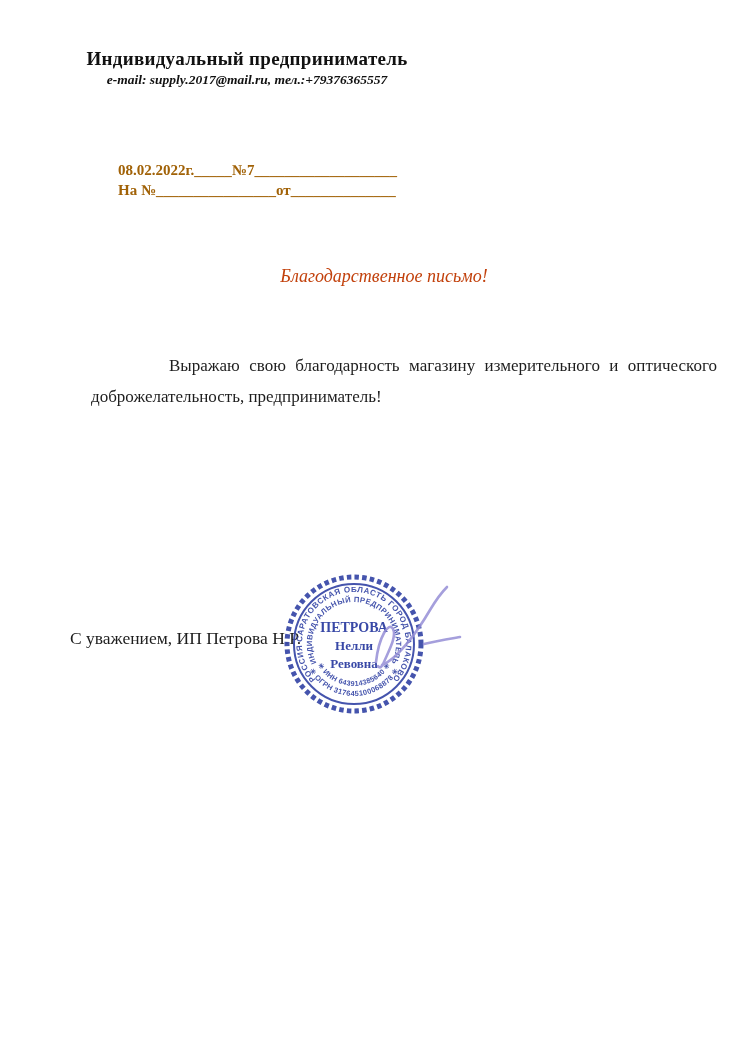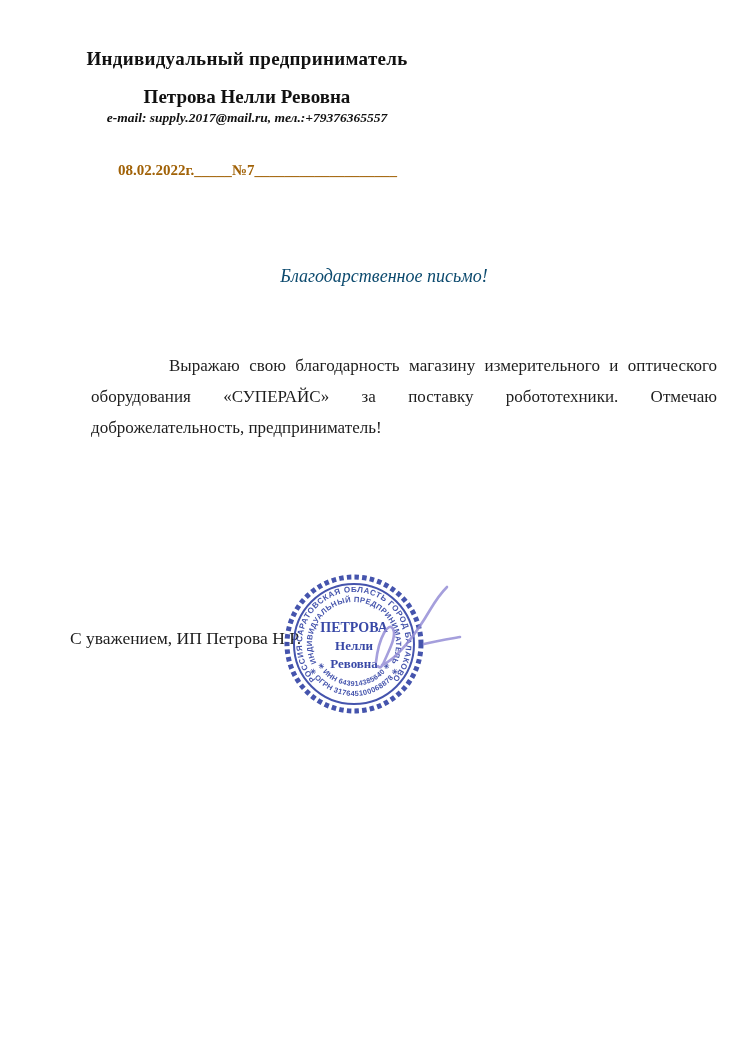--- a/index.html
+++ b/index.html
@@ -39,21 +39,21 @@
   }
   
   .letter-title {
     position: absolute;
     left: 70px;
     top: 266px;
     width: 628px;
     text-align: center;
     font-style: italic;
     font-size: 18px;
-    color: #0c4a6e;
+    color: #c2410c;
   }
   
   .letter-body {
     position: absolute;
     left: 70px;
     top: 350px;
     width: 626px;
     font-size: 17px;
     line-height: 31px;
     color: #1d1d1d;
@@ -94,33 +94,32 @@
     opacity: 0.85;
   }
 </style>
 </head>
 <body>
 
 <div class="page">
 
   <div class="letterhead">
     <div class="line1">Индивидуальный предприниматель</div>
-    <div class="line2">Петрова Нелли Ревовна</div>
     <div class="line4">e-mail: supply.2017@mail.ru, тел.:+79376365557</div>
   </div>
 
   <div class="ref-block">
     <div>08.02.2022г._____№7___________________</div>
+    <div>На №________________от______________</div>
   </div>
 
   <div class="letter-title">Благодарственное письмо!</div>
 
   <div class="letter-body">
     <div class="jline first">Выражаю свою благодарность магазину измерительного и оптического</div>
-    <div class="jline">оборудования «СУПЕРАЙС» за поставку робототехники. Отмечаю</div>
     <div class="lastline">доброжелательность, предприниматель!</div>
   </div>
 
   <div class="closing">С уважением, ИП Петрова Н.Р.</div>
 
   <svg class="stamp-wrap" viewBox="0 0 150 150">
     <defs>
       <path id="arcTopOuter" d="M 75,127 A 52,52 0 1,1 75,23 A 52,52 0 1,1 75,127" fill="none"></path>
       <path id="arcBottomOuter" d="M 75,23 A 52,52 0 1,0 75,127 A 52,52 0 1,0 75,23" fill="none"></path>
       <path id="arcTopInner" d="M 75,117 A 42,42 0 1,1 75,33 A 42,42 0 1,1 75,117" fill="none"></path>

